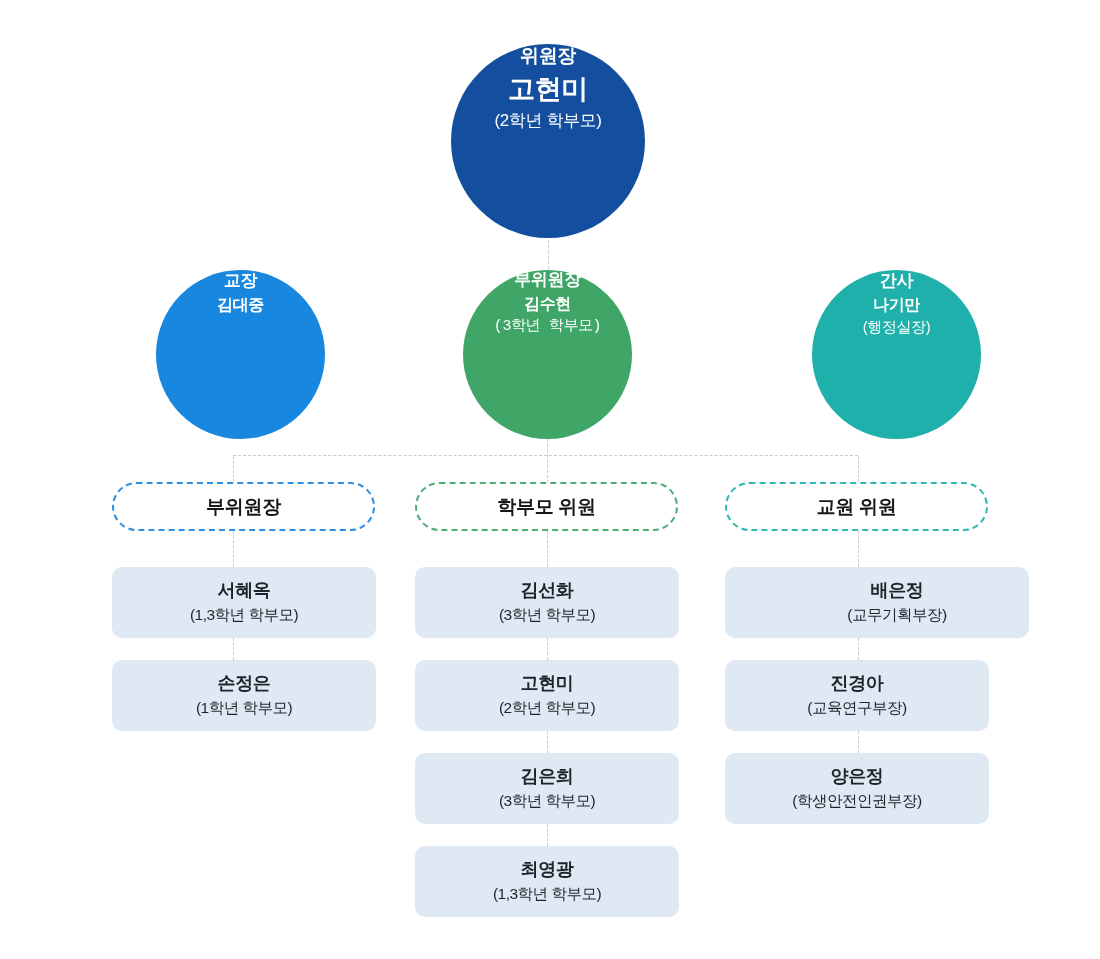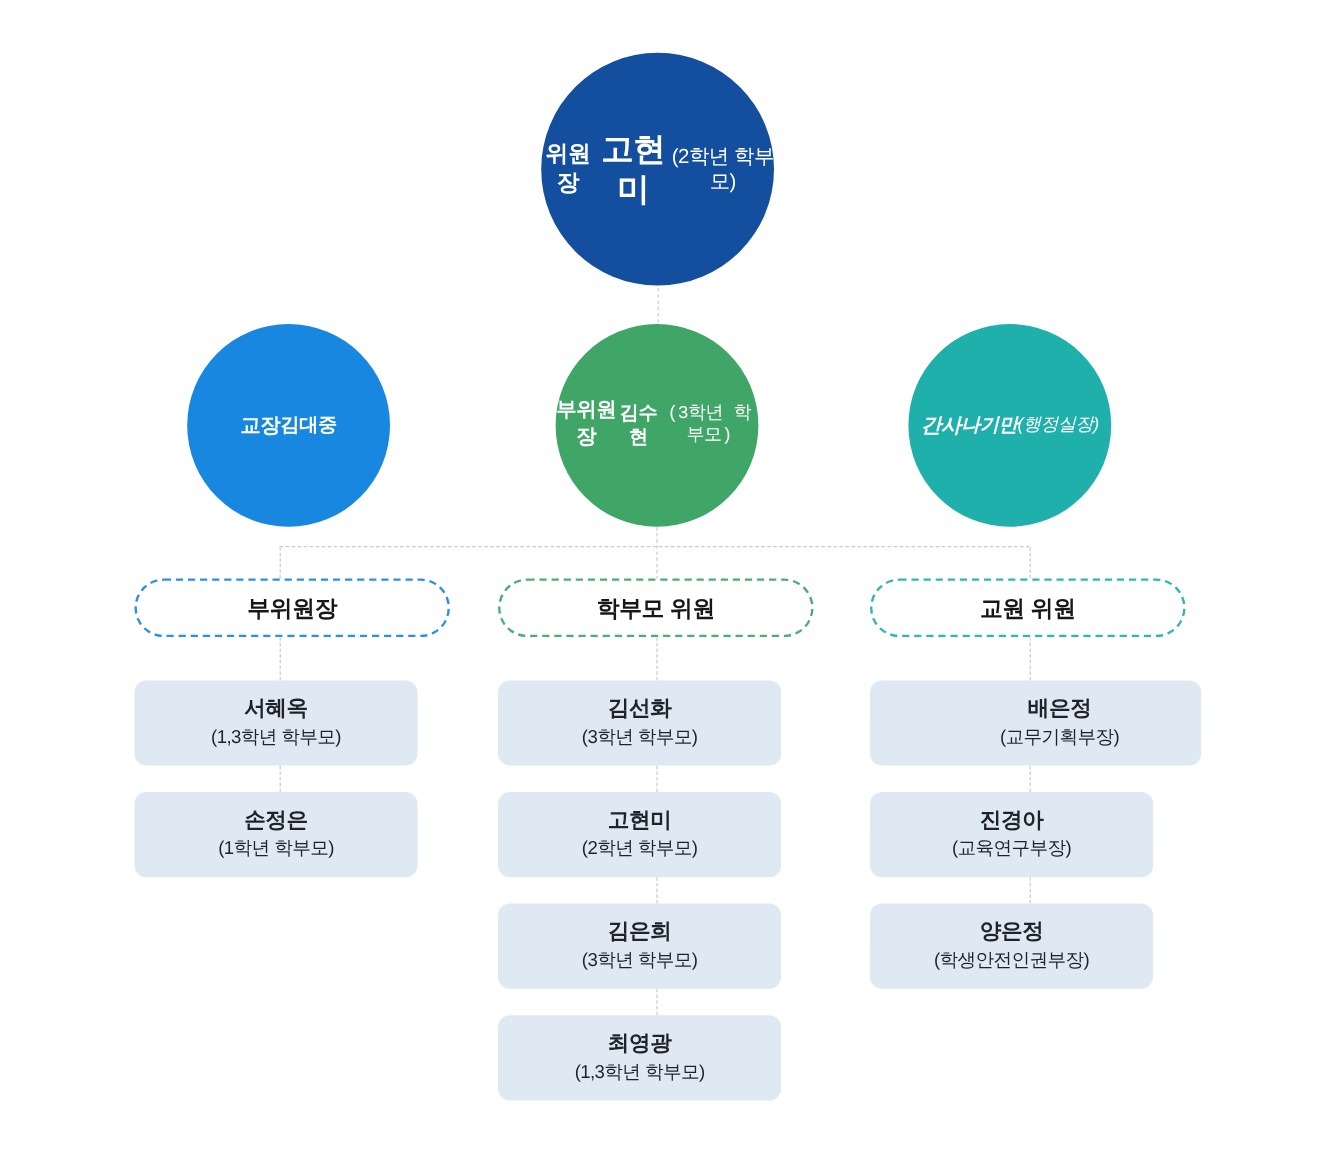--- a/index.html
+++ b/index.html
@@ -15,23 +15,22 @@
 
   
   .vline { position: absolute; width: 0; border-left: 1px dashed #cbcbcb; }
   .hline { position: absolute; height: 0; border-top: 1px dashed #cbcbcb; }
 
   
   .circle {
     position: absolute;
     border-radius: 50%;
     display: flex;
-    flex-direction: row;
+    flex-direction: column;
     align-items: center;
-    justify-content: center;
     text-align: center;
     color: #ffffff;
     line-height: 1.25;
   }
   .circle .role { font-weight: 700; letter-spacing: -0.3px; }
   .circle .name { font-weight: 700; letter-spacing: -0.3px; }
   .circle .note { font-weight: 500; letter-spacing: -0.4px; }
 
   .circle.big { width: 194px; height: 194px; left: 451px; top: 44px; }
   .circle.big .role { font-size: 19px; }
@@ -39,21 +38,21 @@
   .circle.big .note { font-size: 17px; }
 
   .circle.mid { width: 169px; height: 169px; top: 270px; }
   .circle.mid .role { font-size: 17px; }
   .circle.mid .name { font-size: 16px; margin: 4px 0 3px 0; }
   .circle.mid .note { font-size: 15px; }
   .circle.mid .note:empty { display: none; }
 
   #circle-principal { left: 156px; }
   #circle-vice-chair { left: 463px; font-family: Liberation Mono, monospace; }
-  #circle-secretary { left: 757px; font-style: italic; }
+  #circle-secretary { left: 812px; }
 
   
   .pill {
     position: absolute;
     top: 482px;
     width: 263px;
     height: 49px;
     box-sizing: border-box;
     border: 2px dashed #999;
     border-radius: 26px;
@@ -66,21 +65,21 @@
     letter-spacing: -0.3px;
     color: #15171a;
   }
   #pill-regional { left: 112px; }
   #pill-parent   { left: 415px; }
   #pill-teacher  { left: 725px; }
 
   
   .member {
     position: absolute;
-    width: 236px;
+    width: 264px;
     height: 71px;
     border-radius: 10px;
     background: #dfe9f4;
     display: flex;
     flex-direction: column;
     align-items: center;
     justify-content: center;
     text-align: center;
     color: #1f2329;
     line-height: 1.2;

